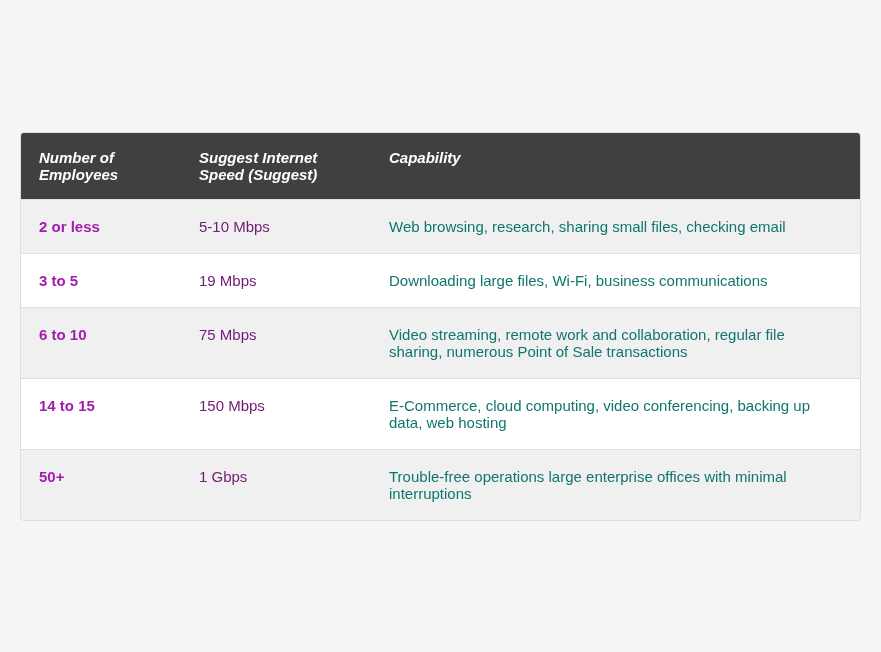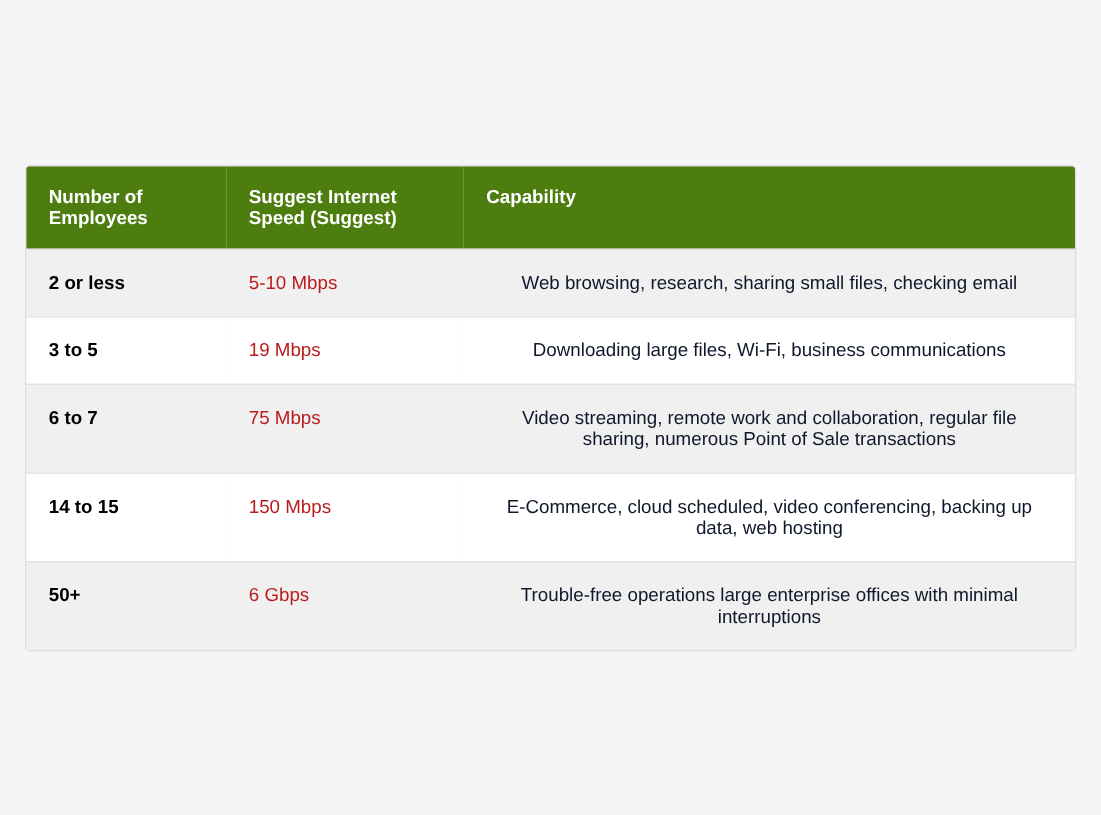--- a/index.html
+++ b/index.html
@@ -17,21 +17,22 @@
       max-width: 100%;
       border: 1px solid #ddd;
       border-radius: 4px;
       overflow: hidden;
     }
     table {
       width: 100%;
       border-collapse: collapse;
     }
     thead tr {
-      background-color: #4d7c0f;
+      background-color: #404040;
+      font-style: italic;
     }
     thead th {
       color: #ffffff;
       font-size: 15px;
       font-weight: 600;
       padding: 16px 18px;
       text-align: left;
       vertical-align: top;
     }
     thead th:first-child {
@@ -48,31 +49,30 @@
     }
     tbody td {
       padding: 18px 18px;
       vertical-align: top;
       font-size: 15px;
       color: #333;
       border-top: 1px solid #e0e0e0;
     }
     tbody td:first-child {
       font-weight: 700;
-      color: #000000;
+      color: #a21caf;
       font-size: 15px;
       width: 160px;
     }
     tbody td:nth-child(2) {
-      color: #b91c1c;
+      color: #701a75;
       width: 190px;
     }
     tbody td:nth-child(3) {
-      color: #0f172a;
-      text-align: center;
+      color: #0f766e;
     }
   </style>
 </head>
 <body>
 
 <div class="table-container">
   <table>
     <thead>
       <tr>
         <th>Number of Employees</th>
@@ -85,29 +85,29 @@
           <td>2 or less</td>
           <td>5-10 Mbps</td>
           <td>Web browsing, research, sharing small files, checking email</td>
         </tr>
         <tr>
           <td>3 to 5</td>
           <td>19 Mbps</td>
           <td>Downloading large files, Wi-Fi, business communications</td>
         </tr>
         <tr>
-          <td>6 to 7</td>
+          <td>6 to 10</td>
           <td>75 Mbps</td>
           <td>Video streaming, remote work and collaboration, regular file sharing, numerous Point of Sale transactions</td>
         </tr>
         <tr>
           <td>14 to 15</td>
           <td>150 Mbps</td>
-          <td>E-Commerce, cloud scheduled, video conferencing, backing up data, web hosting</td>
+          <td>E-Commerce, cloud computing, video conferencing, backing up data, web hosting</td>
         </tr>
         <tr>
           <td>50+</td>
-          <td>6 Gbps</td>
+          <td>1 Gbps</td>
           <td>Trouble-free operations large enterprise offices with minimal interruptions</td>
         </tr>
       </tbody>
   </table>
 </div>
 
 </body></html>

